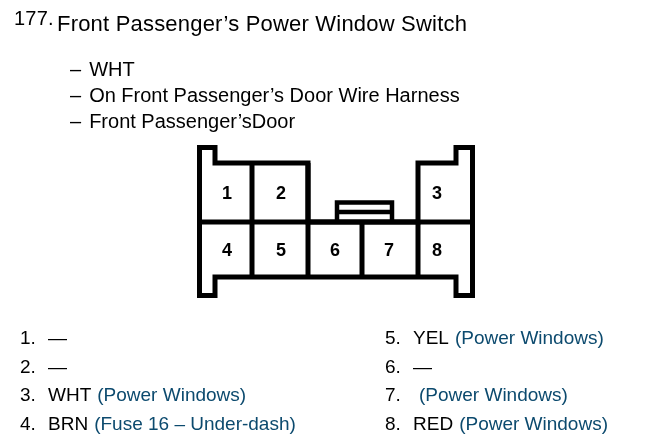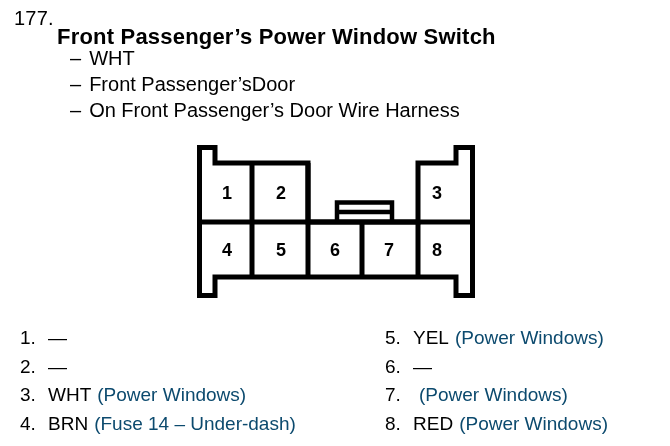--- a/index.html
+++ b/index.html
@@ -9,25 +9,25 @@
     font-family:"Liberation Sans", sans-serif;
     color:#000;
   }
   
   .heading { position:absolute; top:7px; left:0; width:670px; height:30px; }
   .item-number {
     position:absolute; left:14px; top:0;
     font-size:20px; font-weight:normal; letter-spacing:0.2px;
   }
   .page-title {
-    position:absolute; left:57px; top:17px;
-    font-size:22px; font-weight:bold; letter-spacing:0.2px;
+    position:absolute; left:57px; top:4px;
+    font-size:22px; font-weight:normal; letter-spacing:0.2px;
   }
   
-  .details { position:absolute; left:70px; top:45px; }
+  .details { position:absolute; left:70px; top:56px; }
   .detail-line { font-size:20px; line-height:26px; white-space:nowrap; }
   .detail-dash { display:inline-block; margin-right:8px; }
   
   .connector { position:absolute; left:197px; top:145px; width:278px; height:153px; }
   .connector svg { position:absolute; left:0; top:0; }
   .pin-cell-num {
     position:absolute; transform:translate(-50%,-50%);
     font-size:18px; font-weight:bold;
   }
   .pin1 { left:30px;  top:48px;  }
@@ -55,24 +55,24 @@
   <div class="heading">
     <span class="item-number">177.</span>
     <span class="page-title">Front Passenger’s Power Window Switch</span>
   </div>
 
   <div class="details">
     <div class="detail-line">
       <span class="detail-dash">–</span><span>WHT</span>
     </div>
     <div class="detail-line">
-      <span class="detail-dash">–</span><span>Front Passenger’sDoor</span>
+      <span class="detail-dash">–</span><span>On Front Passenger’s Door Wire Harness</span>
     </div>
     <div class="detail-line">
-      <span class="detail-dash">–</span><span>On Front Passenger’s Door Wire Harness</span>
+      <span class="detail-dash">–</span><span>Front Passenger’sDoor</span>
     </div>
   </div>
 
   <div class="connector">
     <svg width="278" height="153" viewBox="0 0 278 153">
 
       <path d="M 2.5,2.5 H 18 V 18 H 111 V 77 H 221 V 18 H 259 V 2.5 H 275.5 V 150.5 H 259 V 132 H 18 V 150.5 H 2.5 Z" fill="none" stroke="#000" stroke-width="5" stroke-linejoin="miter"></path>
 
       <path d="M 2.5,77 H 275.5" fill="none" stroke="#000" stroke-width="5"></path>
 
@@ -102,21 +102,21 @@
       <span class="circuit"></span>
     </div>
     <div class="pin-row">
       <span class="pin-num">3.</span>
       <span class="wire">WHT</span>
       <span class="circuit">(Power Windows)</span>
     </div>
     <div class="pin-row">
       <span class="pin-num">4.</span>
       <span class="wire">BRN</span>
-      <span class="circuit">(Fuse 14 – Under-dash)</span>
+      <span class="circuit">(Fuse 16 – Under-dash)</span>
     </div>
   </div>
 
   <div class="pin-list right">
     <div class="pin-row">
       <span class="pin-num">5.</span>
       <span class="wire">YEL</span>
       <span class="circuit">(Power Windows)</span>
     </div>
     <div class="pin-row">

